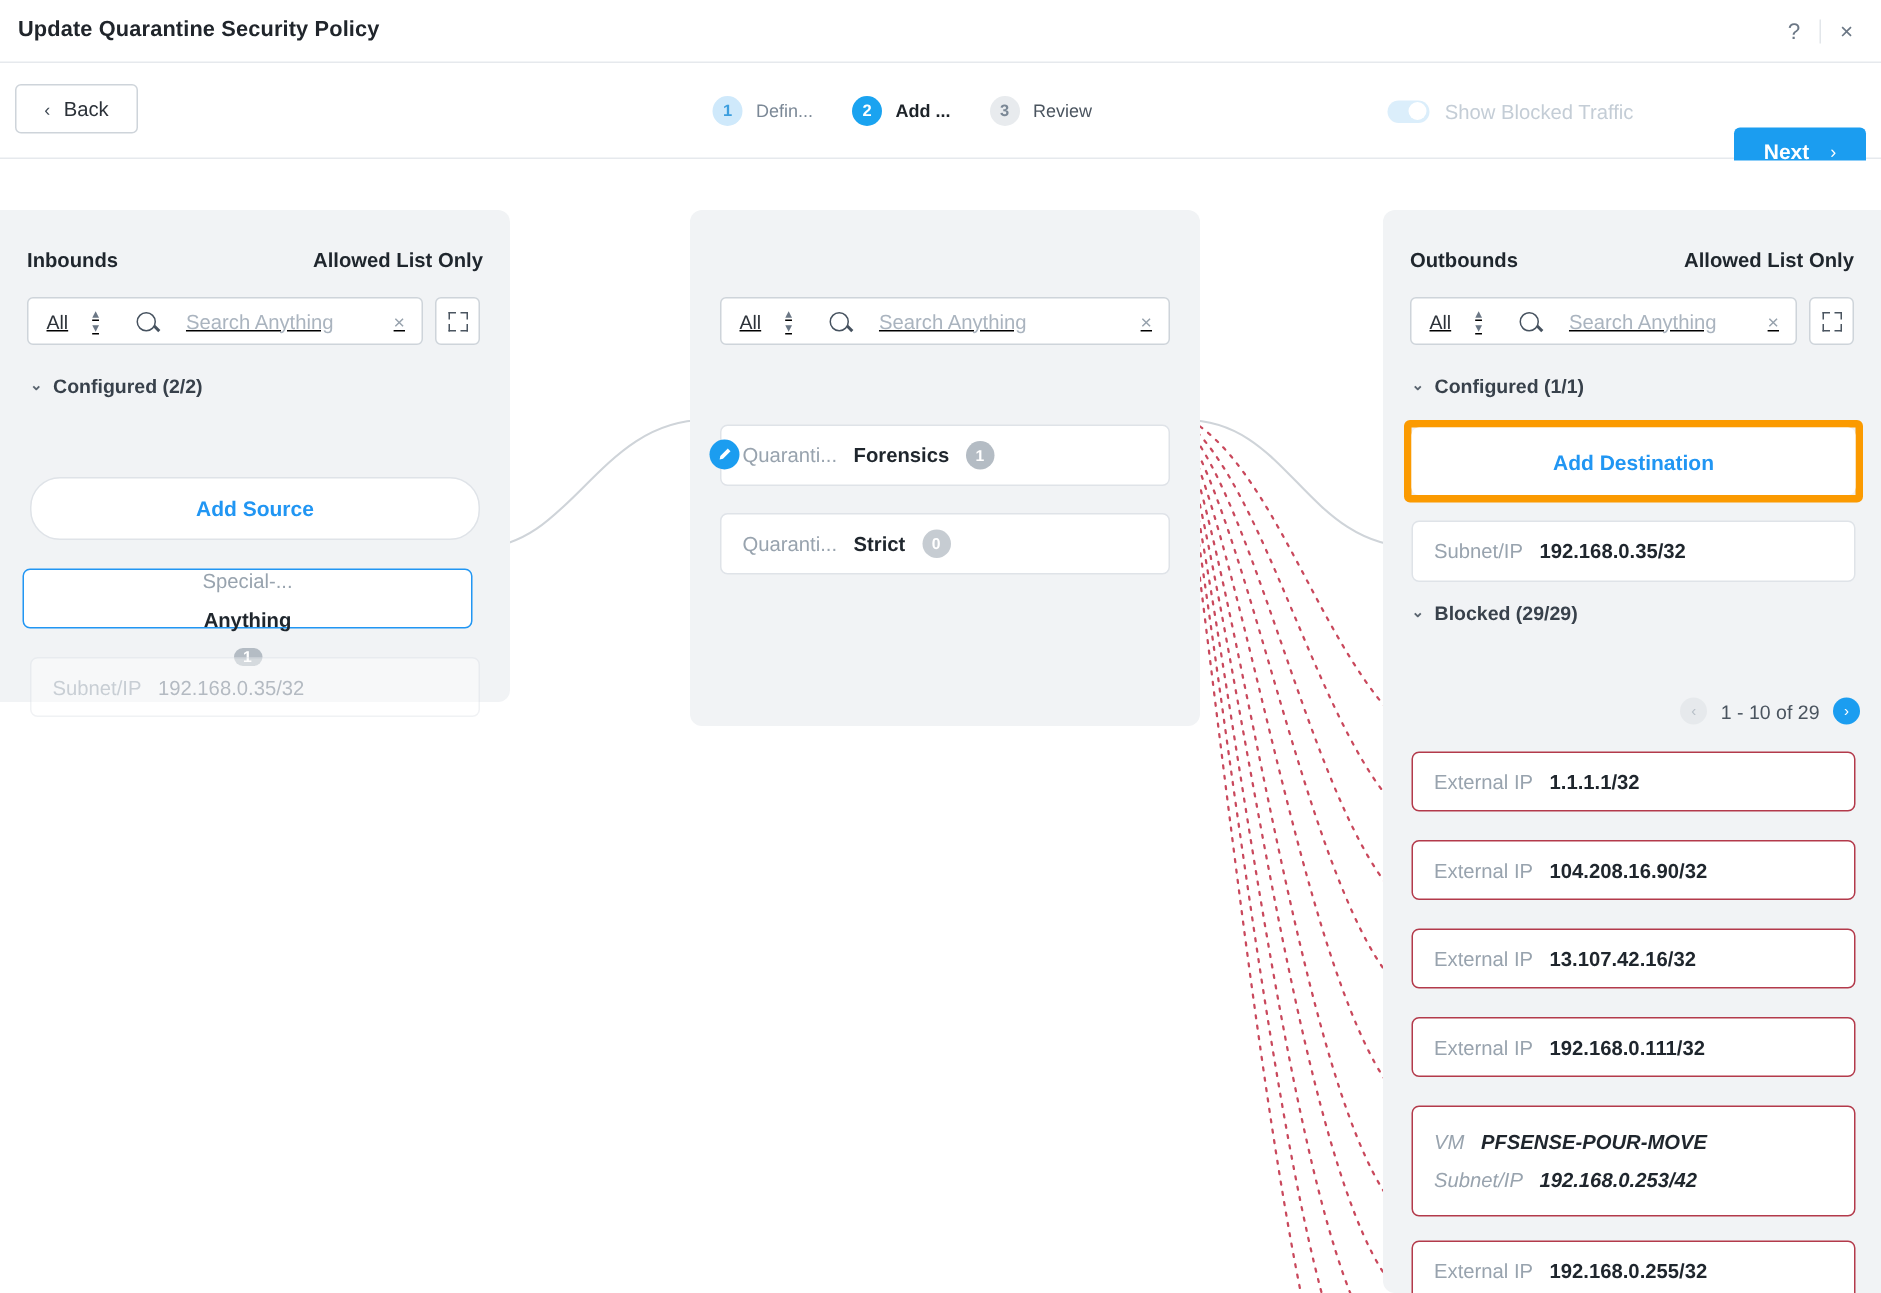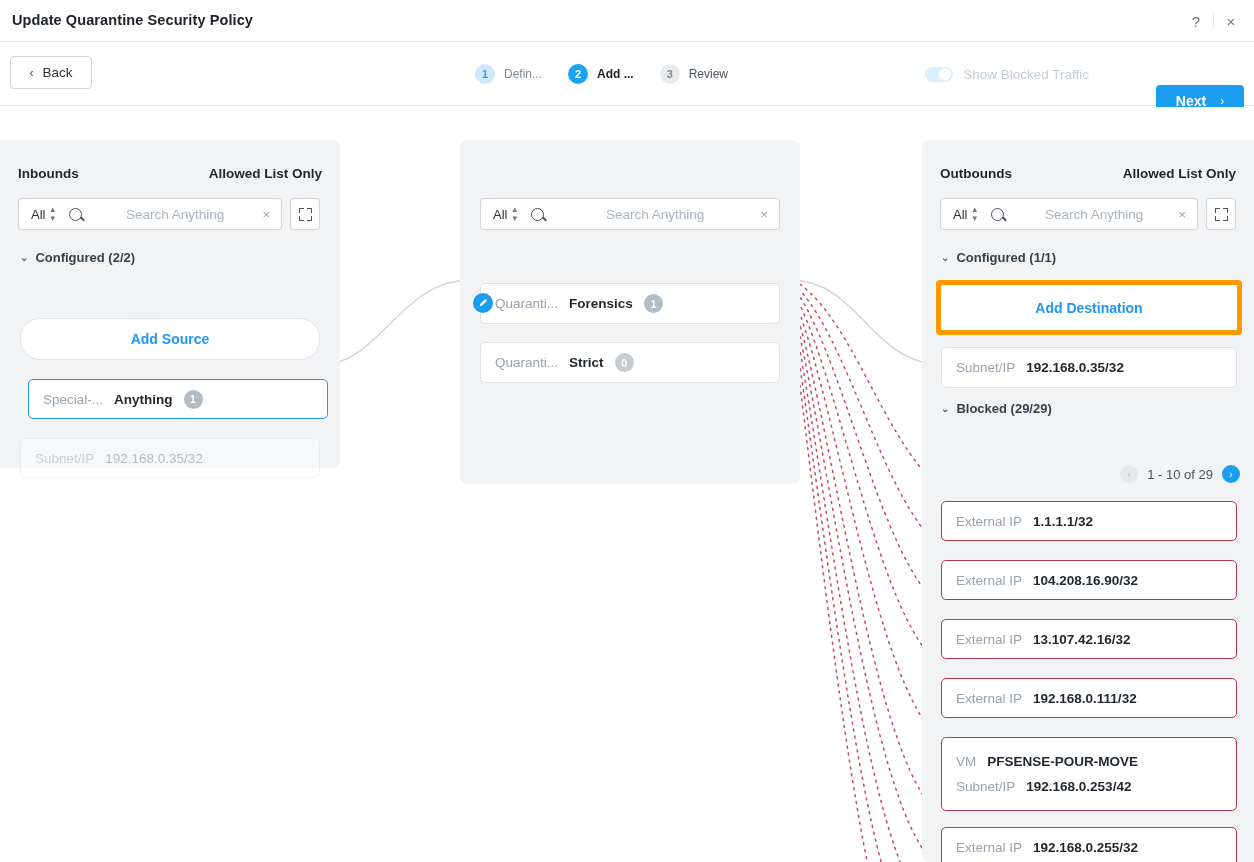--- a/index.html
+++ b/index.html
@@ -1,21 +1,21 @@
 <!DOCTYPE html>
 <html><head>
 <meta charset="utf-8">
 <style>
   * { box-sizing: border-box; margin: 0; padding: 0; }
   html, body {
     width: 1254px; height: 862px;
     font-family: "Liberation Sans", sans-serif;
     background: #ffffff; overflow: hidden;
   }
-  .app { position: relative; width: 1254px; height: 626px; background: #fff; text-align: center; }
+  .app { position: relative; width: 1254px; height: 626px; background: #fff; }
 
   
   .titlebar {
     position: absolute; top: 0; left: 0; width: 1254px; height: 42px;
     border-bottom: 1px solid #e6e9ed; background: #fff;
   }
   .titlebar .title {
     position: absolute; left: 12px; top: 12px;
     font-size: 14.5px; font-weight: bold; color: #20252b; letter-spacing: .1px;
   }
@@ -101,21 +101,21 @@
   .help-sq {
     display: inline-flex; width: 13px; height: 13px; border-radius: 3px;
     background: #aab4bf; color: #fff; font-size: 10px; font-weight: bold;
     align-items: center; justify-content: center; margin-left: 7px;
     position: relative; top: 1px; cursor: pointer;
   }
 
   .searchrow { position: absolute; display: flex; align-items: center; gap: 8px; }
   .searchbox {
     height: 32px; border: 1px solid #ced4da; border-radius: 4px; background: #fff;
-    display: flex; align-items: center; padding: 0 8px 0 12px; gap: 0;
+    display: flex; align-items: center; padding: 0 8px 0 12px; gap: 11px; text-decoration: underline;
   }
   .sb-all { font-size: 13px; color: #2b3138; }
   .sb-caret {
     font-size: 9px; color: #6b7785; margin-left: 5px; line-height: 9px;
     display: flex; flex-direction: column; align-items: center; cursor: pointer;
   }
   .mag {
     width: 13px; height: 13px; border: 1.6px solid #46525f; border-radius: 50%;
     position: relative; margin-left: 14px; flex: none;
   }
@@ -166,21 +166,21 @@
   .badge {
     min-width: 19px; height: 19px; padding: 0 5px; border-radius: 10px;
     background: #b4bcc4; color: #fff; font-size: 10.5px; font-weight: bold;
     display: flex; align-items: center; justify-content: center;
   }
   .badge.zero { background: #c6ccd2; }
   .row.two-line {
     flex-direction: column; align-items: flex-start; justify-content: center;
     gap: 10px; padding: 10px 14px;
   }
-  .row.two-line .line { display: flex; align-items: center; gap: 11px; }
+  .row.two-line .line { display: flex; align-items: center; gap: 11px; font-style: italic; }
 
   .edit-dot {
     position: absolute; width: 20px; height: 20px; border-radius: 50%;
     background: #1b9df0; display: flex; align-items: center; justify-content: center;
     cursor: pointer; z-index: 5;
   }
   .edit-dot svg { width: 10px; height: 10px; }
 
   .pager {
     position: absolute; display: flex; align-items: center; gap: 9px;
@@ -290,21 +290,21 @@
 
       <div class="group-hdr" style="left:20px; top:110px;">
         <span class="caret-d">⌄</span>
         <span>Configured (2/2)</span>
       </div>
 
       <div class="add-btn" style="left:20px; top:178px; width:300px;border-radius:20px;">
         <span>Add Source</span>
       </div>
 
-      <div class="row selected" style="left:28px; top:239px; width:300px; height:40px;">
+      <div class="row selected" style="left:15px; top:239px; width:300px; height:40px;flex-direction:column;">
         <span class="rtype">Special-...</span>
         <span class="rname">Anything</span>
         <span class="badge">1</span>
       </div>
 
       <div class="row dim" style="left:20px; top:298px; width:300px; height:40px;">
         <span class="rtype">Subnet/IP</span>
         <span class="rname" style="font-weight:normal; color:#6b7785;">192.168.0.35/32</span>
       </div>
     </div>

